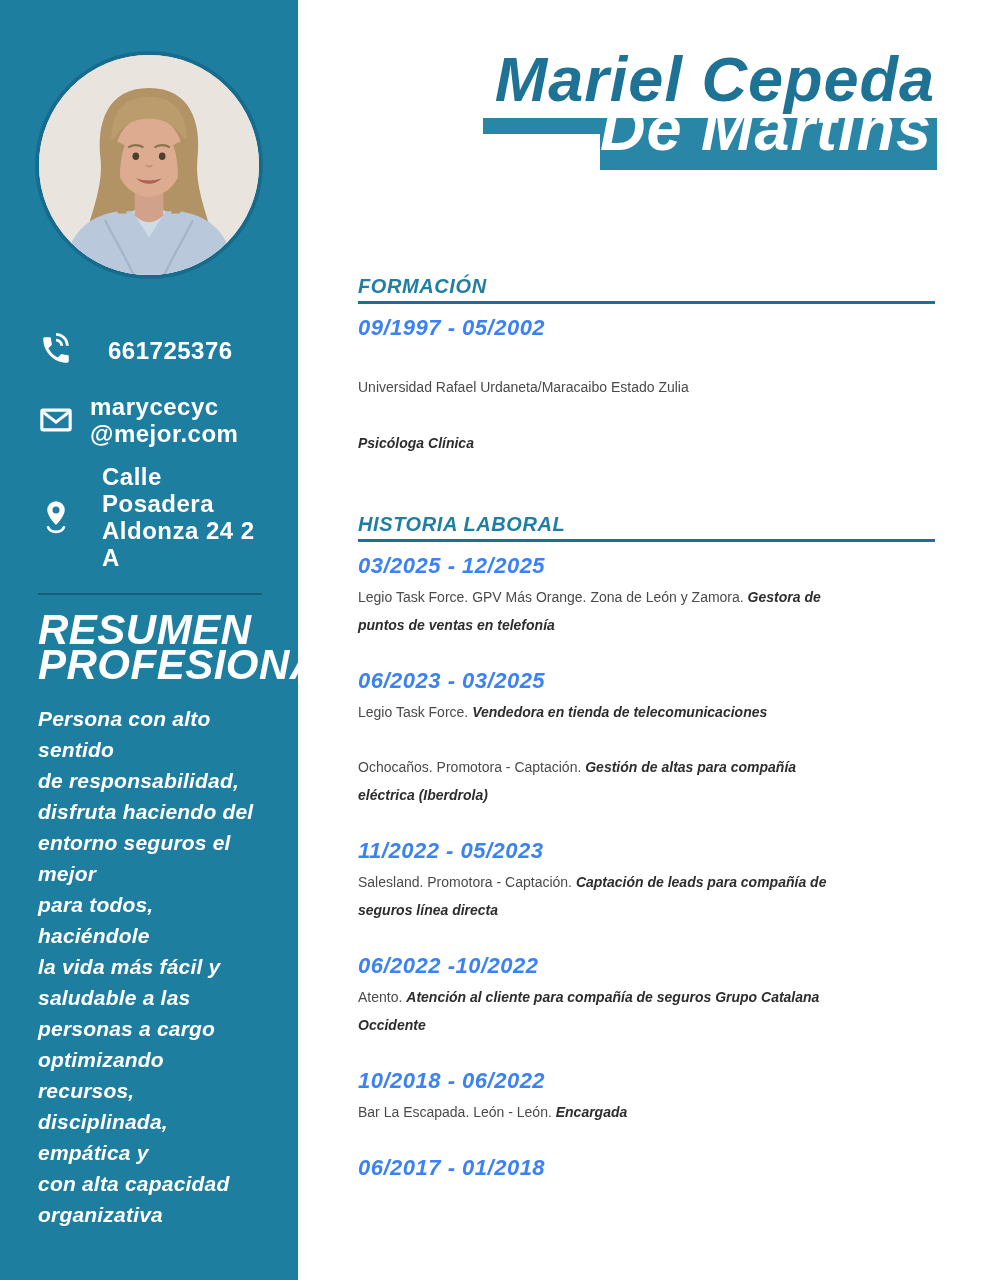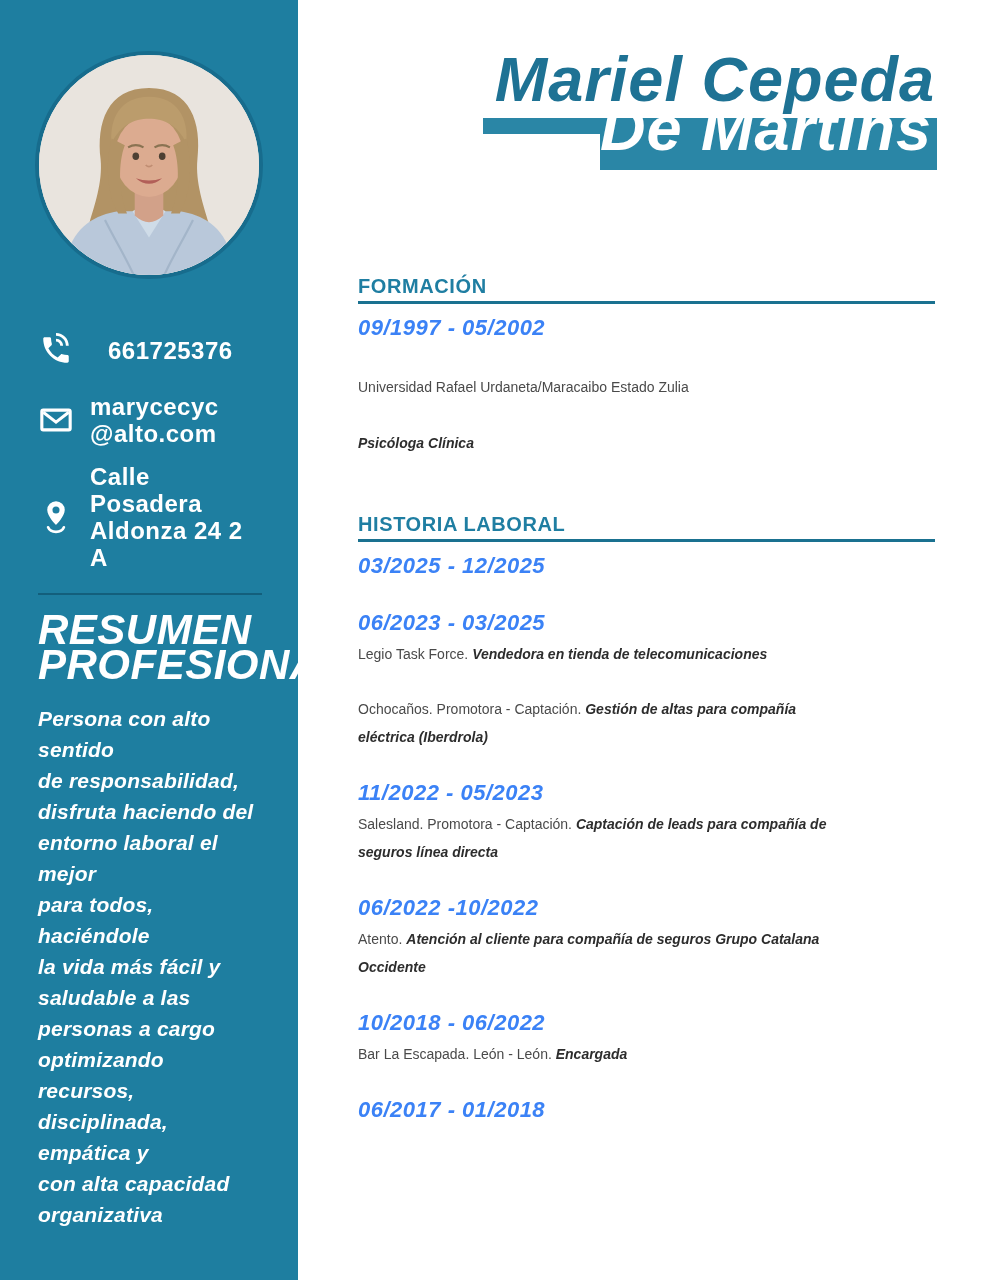--- a/index.html
+++ b/index.html
@@ -37,21 +37,21 @@
   }
   .band-notch{position:absolute;left:483px;top:118px;width:118px;height:16px;background:#2A86A6;}
   .band-main{position:absolute;left:600px;top:118px;width:337px;height:52px;background:#2A86A6;}
   .name-line2{
     position:absolute;top:95px;right:57px;font-size:63px;line-height:66px;
     font-weight:bold;font-style:italic;color:#ffffff;letter-spacing:1px;white-space:nowrap;z-index:2;
   }
   
   .main-content{position:absolute;left:358px;top:274px;width:585px;color:#4A4A4A;}
   .section-title{
-    font-size:20px;line-height:24px;font-weight:bold;
+    font-size:20px;line-height:24px;font-weight:bold;font-style:italic;
     color:#1F7EA2;letter-spacing:0.6px;margin:0;
   }
   .section-rule{height:3px;background:#1A7190;margin:3px 0 9px 0;width:577px;}
   .entry{margin-bottom:27px;}
   .entry-dates{
     font-size:22px;line-height:30px;font-weight:bold;font-style:italic;
     color:#3b82f6;letter-spacing:0.5px;margin-bottom:2px;
   }
   .entry-body{font-size:14px;line-height:28px;color:#4A4A4A;white-space:pre-line;}
   .entry-body .seg-bold{font-weight:bold;font-style:italic;color:#2D2D2D;}
@@ -108,44 +108,44 @@
       </div>
 
       <div class="contact-row r2">
         <span class="contact-icon">
           <svg viewBox="0 0 24 24" fill="none" stroke="#ffffff" stroke-width="2.2">
             <rect x="2" y="5" width="20" height="14" rx="1"></rect>
             <polyline points="3,6.5 12,13.5 21,6.5"></polyline>
           </svg>
         </span>
         <span class="contact-text" style="white-space:pre-line;">marycecyc
-@alto.com</span>
+@mejor.com</span>
       </div>
 
       <div class="contact-row r3">
         <span class="contact-icon">
           <svg viewBox="0 0 24 28">
             <path d="M12 1a7.2 7.2 0 0 0-7.2 7.2C4.8 13.6 12 20.5 12 20.5s7.2-6.9 7.2-12.3A7.2 7.2 0 0 0 12 1z" fill="#ffffff"></path>
             <circle cx="12" cy="8.2" r="2.9" fill="#1E7EA0"></circle>
             <path d="M5.5 22.5 C 6.5 25 9 26.3 12 26.3 C 15 26.3 17.5 25 18.5 22.5" stroke="#ffffff" stroke-width="2.2" fill="none" stroke-linecap="round"></path>
           </svg>
         </span>
-        <span class="contact-text" style="white-space:pre-line;">Calle Posadera
+        <span class="contact-text" style="white-space:pre-line;margin-left:12px;">Calle Posadera
 Aldonza 24 2 A</span>
       </div>
 
       <div class="sb-divider"></div>
 
       <h2 class="sb-title">RESUMEN
 PROFESIONAL</h2>
 
       <p class="sb-paragraph">Persona con alto sentido
 de responsabilidad,
 disfruta haciendo del
-entorno laboral el mejor
+entorno seguros el mejor
 para todos, haciéndole
 la vida más fácil y
 saludable a las
 personas a cargo
 optimizando recursos,
 disciplinada, empática y
 con alta capacidad
 organizativa</p>
 
     </div>
@@ -167,20 +167,22 @@
         <span class="block">Universidad Rafael Urdaneta/Maracaibo Estado Zulia</span>
         <span class="block seg-bold">Psicóloga Clínica</span>
       </div>
     </div>
 
     <h3 class="section-title">HISTORIA LABORAL</h3>
     <div class="section-rule"></div>
 
     <div class="entry">
       <div class="entry-dates">03/2025 - 12/2025</div>
+      <div class="entry-body"><span>Legio Task Force. GPV Más Orange. Zona de León y Zamora. </span><span class="seg-bold">Gestora de
+puntos de ventas en telefonía</span></div>
     </div>
 
     <div class="entry">
       <div class="entry-dates">06/2023 - 03/2025</div>
       <div class="entry-body"><span>Legio Task Force. </span><span class="seg-bold">Vendedora en tienda de telecomunicaciones</span></div>
     </div>
 
     <div class="entry">
       <div class="entry-body"><span>Ochocaños. Promotora - Captación. </span><span class="seg-bold">Gestión de altas para compañía
 eléctrica (Iberdrola)</span></div>

